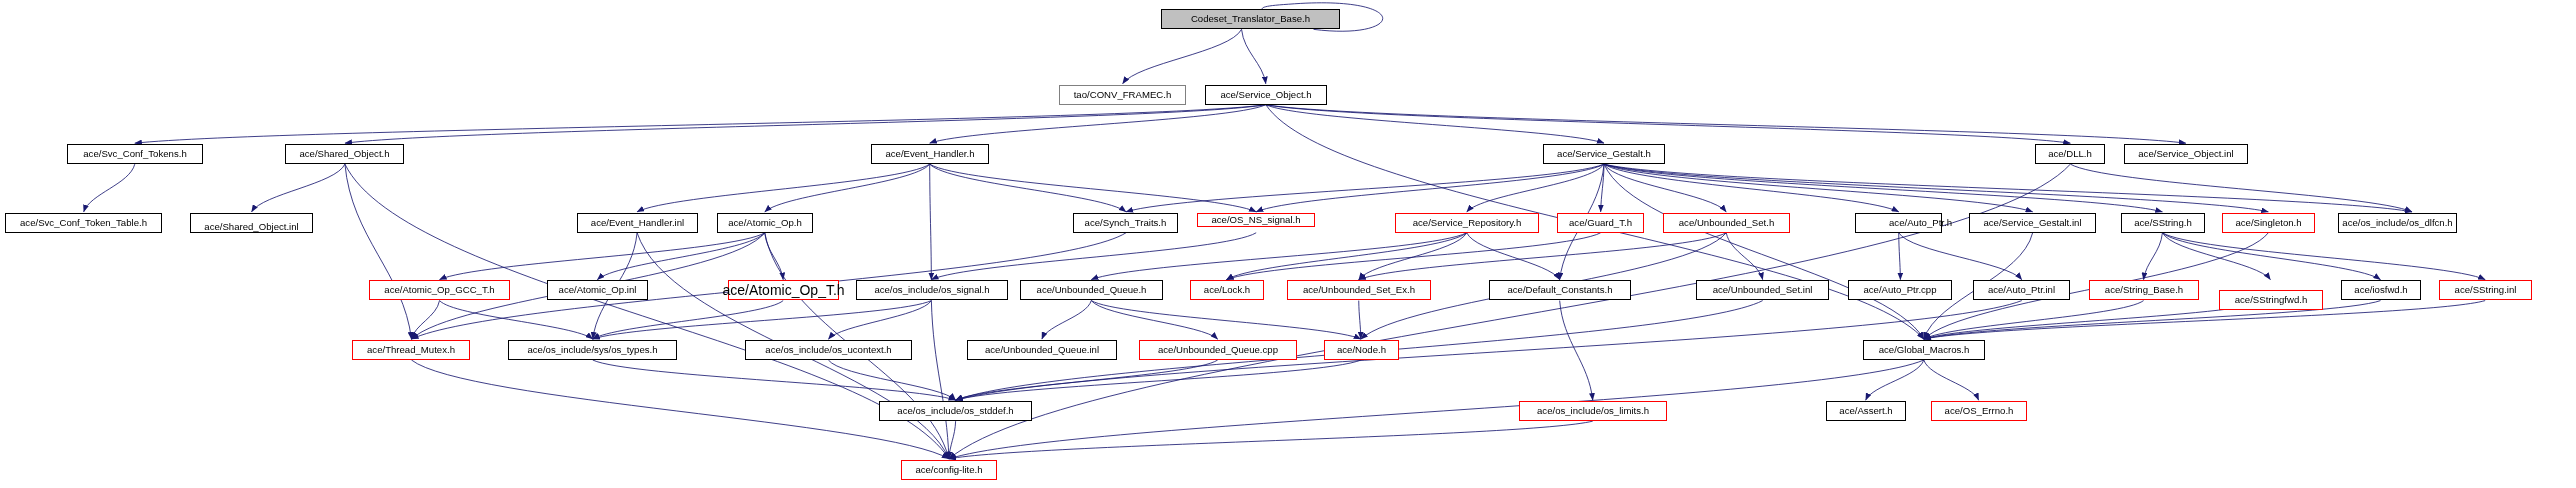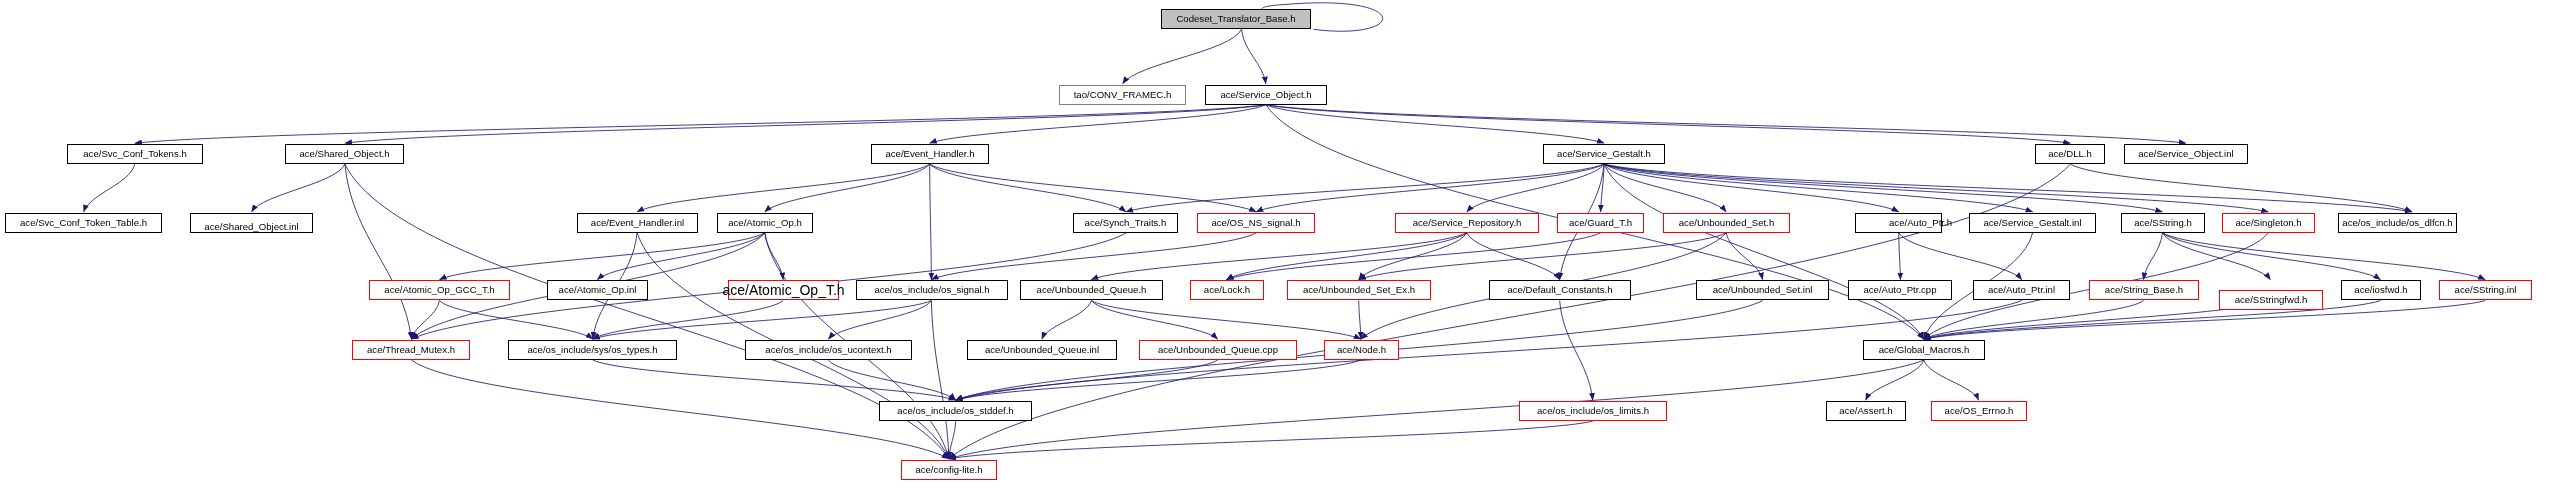--- a/index.html
+++ b/index.html
@@ -106,21 +106,21 @@
         <path fill="none" stroke="#191970" stroke-width="1" marker-end="url(#ah)" d="M1141.5,503 C1140.7,521.9 1134.46,530.9 1133.5,548"></path>
         <path fill="none" stroke="#191970" stroke-width="1" marker-end="url(#ah)" d="M1902.5,503 C1825.6,521.9 1225.78,530.9 1133.5,548"></path>
         <path fill="none" stroke="#191970" stroke-width="1" marker-end="url(#ah)" d="M913.5,278 C935.5,391.4 1107.1,445.4 1133.5,548"></path>
         <path fill="none" stroke="#191970" stroke-width="1" marker-end="url(#ah)" d="M1112.5,359 C1114.6,438.38 1130.98,476.18 1133.5,548"></path>
         <path fill="none" stroke="#191970" stroke-width="1" marker-end="url(#ah)" d="M2428,278 C2415,331.34 2313.6,356.74 2298,405"></path>
         <path fill="none" stroke="#191970" stroke-width="1" marker-end="url(#ah)" d="M2968.5,359 C2901.45,378.32 2378.46,387.52 2298,405"></path>
         <path fill="none" stroke="#191970" stroke-width="1" marker-end="url(#ah)" d="M2843.5,359 C2788.95,378.32 2363.46,387.52 2298,405"></path>
       </g>
   </svg>
   <div id="node-layer">
-      <div class="node root" style="left: 1161px; top: 9.2px; width: 150px; height: 20px; font-size: 9.6px;">
+      <div class="node root" style="left: 1161px; top: 9.2px; width: 179px; height: 20px; font-size: 9.6px;">
         <span class="lbl">Codeset_Translator_Base.h</span>
       </div>
       <div class="node gray" style="left: 1059px; top: 85px; width: 127px; height: 20px; font-size: 9.6px;">
         <span class="lbl">tao/CONV_FRAMEC.h</span>
       </div>
       <div class="node" style="left: 1205px; top: 85px; width: 122px; height: 20px; font-size: 9.6px;">
         <span class="lbl">ace/Service_Object.h</span>
       </div>
       <div class="node" style="left: 67px; top: 144px; width: 136px; height: 20px; font-size: 9.6px;">
         <span class="lbl">ace/Svc_Conf_Tokens.h</span>
@@ -148,21 +148,21 @@
       </div>
       <div class="node" style="left: 577px; top: 213px; width: 121px; height: 20px; font-size: 9.6px;">
         <span class="lbl">ace/Event_Handler.inl</span>
       </div>
       <div class="node" style="left: 717px; top: 213px; width: 96px; height: 20px; font-size: 9.6px;">
         <span class="lbl">ace/Atomic_Op.h</span>
       </div>
       <div class="node" style="left: 1073px; top: 213px; width: 105px; height: 20px; font-size: 9.6px;">
         <span class="lbl">ace/Synch_Traits.h</span>
       </div>
-      <div class="node red" style="left: 1197px; top: 213px; width: 118px; height: 20px; font-size: 9.6px;">
+      <div class="node red" style="left: 1197px; top: 213px; width: 118px; height: 14px; font-size: 9.6px;">
         <span class="lbl">ace/OS_NS_signal.h</span>
       </div>
       <div class="node red" style="left: 1395px; top: 213px; width: 144px; height: 20px; font-size: 9.6px;">
         <span class="lbl">ace/Service_Repository.h</span>
       </div>
       <div class="node red" style="left: 1557px; top: 213px; width: 87px; height: 20px; font-size: 9.6px;">
         <span class="lbl">ace/Guard_T.h</span>
       </div>
       <div class="node red" style="left: 1663px; top: 213px; width: 127px; height: 20px; font-size: 9.6px;">
         <span class="lbl">ace/Unbounded_Set.h</span>

